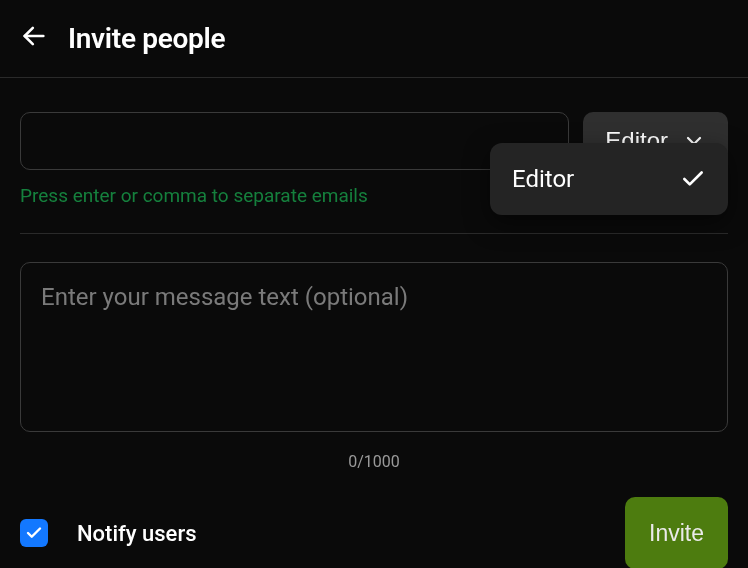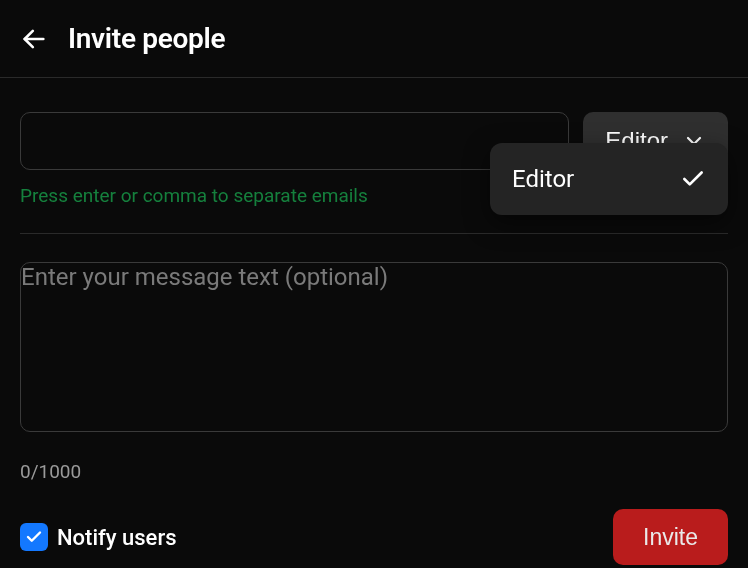--- a/index.html
+++ b/index.html
@@ -5,21 +5,21 @@
   * { box-sizing: border-box; margin: 0; padding: 0; }
   html, body { width: 748px; height: 568px; }
   body {
     background: #0a0a0a;
     color: #ffffff;
     font-family: -apple-system, BlinkMacSystemFont, "Segoe UI", Roboto, Helvetica, Arial, sans-serif;
     overflow: hidden;
   }
   .header {
     display: flex;
-    align-items: center;
+    align-items: flex-start;
     gap: 20px;
     padding: 22px 20px 22px 20px;
     border-bottom: 1px solid #2a2a2a;
   }
   .back-btn {
     background: none;
     border: none;
     cursor: pointer;
     padding: 0;
     display: flex;
@@ -76,64 +76,65 @@
     border-top: 1px solid #2a2a2a;
     margin-top: 26px;
   }
   .message-area {
     margin-top: 28px;
     width: 100%;
     height: 170px;
     background: #0a0a0a;
     border: 1px solid #3a3a3a;
     border-radius: 10px;
+    padding: 20px;
     font-size: 24px;
     color: #fff;
     resize: none;
     outline: none;
     font-family: inherit;
   }
   .message-area::placeholder { color: #7a7a7a; }
   .counter {
-    text-align: left;
-    font-size: 19px;
+    text-align: center;
+    font-size: 16px;
     color: #9a9a9a;
-    margin-top: 24px;
+    margin-top: 16px;
   }
   .footer {
     display: flex;
     align-items: center;
     justify-content: space-between;
     margin-top: 26px;
   }
   .notify-wrap {
     display: flex;
     align-items: center;
-    gap: 9px;
+    gap: 29px;
   }
   .checkbox {
     width: 28px;
     height: 28px;
     background: #1378ff;
     border-radius: 6px;
     display: flex;
     align-items: center;
     justify-content: center;
     cursor: pointer;
   }
   .notify-label {
     font-size: 22px;
     font-weight: 500;
   }
   .invite-btn {
-    background: #b91c1c;
-    border: none;
-    border-radius: 10px;
-    padding: 0 30px;
-    height: 56px;
+    background: #4d7c0f;
+    border: none;
+    border-radius: 10px;
+    padding: 0 24px;
+    height: 72px;
     color: #eaeaea;
     font-size: 23px;
     font-weight: 500;
     cursor: pointer;
   }
   .dropdown {
     position: absolute;
     top: 65px;
     right: 20px;
     width: 238px;

